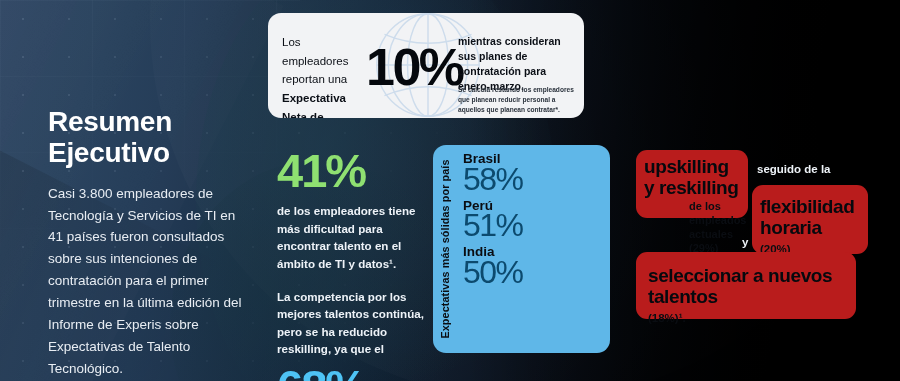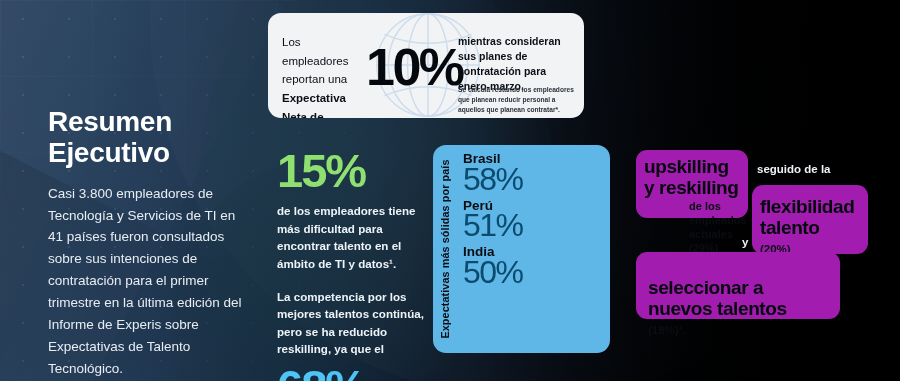--- a/index.html
+++ b/index.html
@@ -218,21 +218,21 @@
   }
 
   
   .right-intro{
     position:absolute;left:634px;top:105px;width:232px;
     color:#eef3f8;font-size:11.8px;line-height:1.5;font-weight:bold;
     margin:0;
   }
   .pill{
     position:absolute;
-    background:#a21caf;
+    background:#b91c1c;
     border-radius:11px;
   }
   .pill-main{
     color:#06090e;font-weight:bold;
     font-size:19px;line-height:1.12;
     letter-spacing:-.4px;
     display:block;
   }
   .pill-note{
     color:#0a0d12;font-weight:bold;
@@ -248,22 +248,22 @@
 
   #pill-upskilling{
     left:636px;top:150px;width:112px;height:68px;
     padding:6px 8px 0 8px;
   }
   #pill-flex{
     left:752px;top:185px;width:116px;height:69px;
     padding:11px 8px 0 8px;
   }
   #pill-select{
-    left:636px;top:252px;width:204px;height:67px;
-    padding:25px 10px 0 12px;
+    left:636px;top:252px;width:220px;height:67px;
+    padding:13px 10px 0 12px;
   }
   .connector-y{
     position:absolute;left:742px;top:236px;
     color:#eef3f8;font-size:11.5px;font-weight:bold;
   }
   .seguido{
     position:absolute;left:757px;top:163px;
     color:#eef3f8;font-size:11.5px;font-weight:bold;
   }
 </style>
@@ -307,21 +307,21 @@
     </div>
 
     <div class="cw-num">10%</div>
 
     <div class="cw-right">mientras consideran sus planes de contratación para enero-marzo.</div>
 
     <div class="cw-fine">Se calcula restando los empleadores que planean reducir personal a aquellos que planean contratar*.</div>
   </div>
 
   <div class="stat-62">
-    <p class="big-green">15%</p>
+    <p class="big-green">41%</p>
     <p class="stat-sub">de los empleadores tiene más dificultad para encontrar talento en el ámbito de TI y datos¹.</p>
   </div>
 
   <div class="stat-68">
     <p class="stat-lead">La competencia por los mejores talentos continúa, pero se ha reducido reskilling, ya que el</p>
     <p class="big-cyan">68%</p>
   </div>
 
   <div class="card-country">
     <div class="cc-vert">
@@ -349,21 +349,21 @@
 
 
   <div class="pill" id="pill-upskilling">
     <span class="pill-main">upskilling y reskilling</span>
     <span class="pill-note">de los empleados actuales (29%)</span>
   </div>
 
   <span class="seguido">seguido de la</span>
 
   <div class="pill" id="pill-flex">
-    <span class="pill-main">flexibilidad talento</span>
+    <span class="pill-main">flexibilidad horaria</span>
     <span class="pill-inline">(20%)</span>
   </div>
 
   <span class="connector-y">y</span>
 
   <div class="pill" id="pill-select">
     <span class="pill-main">seleccionar a nuevos talentos</span>
     <span class="pill-inline">(18%)¹.</span>
   </div>
 

